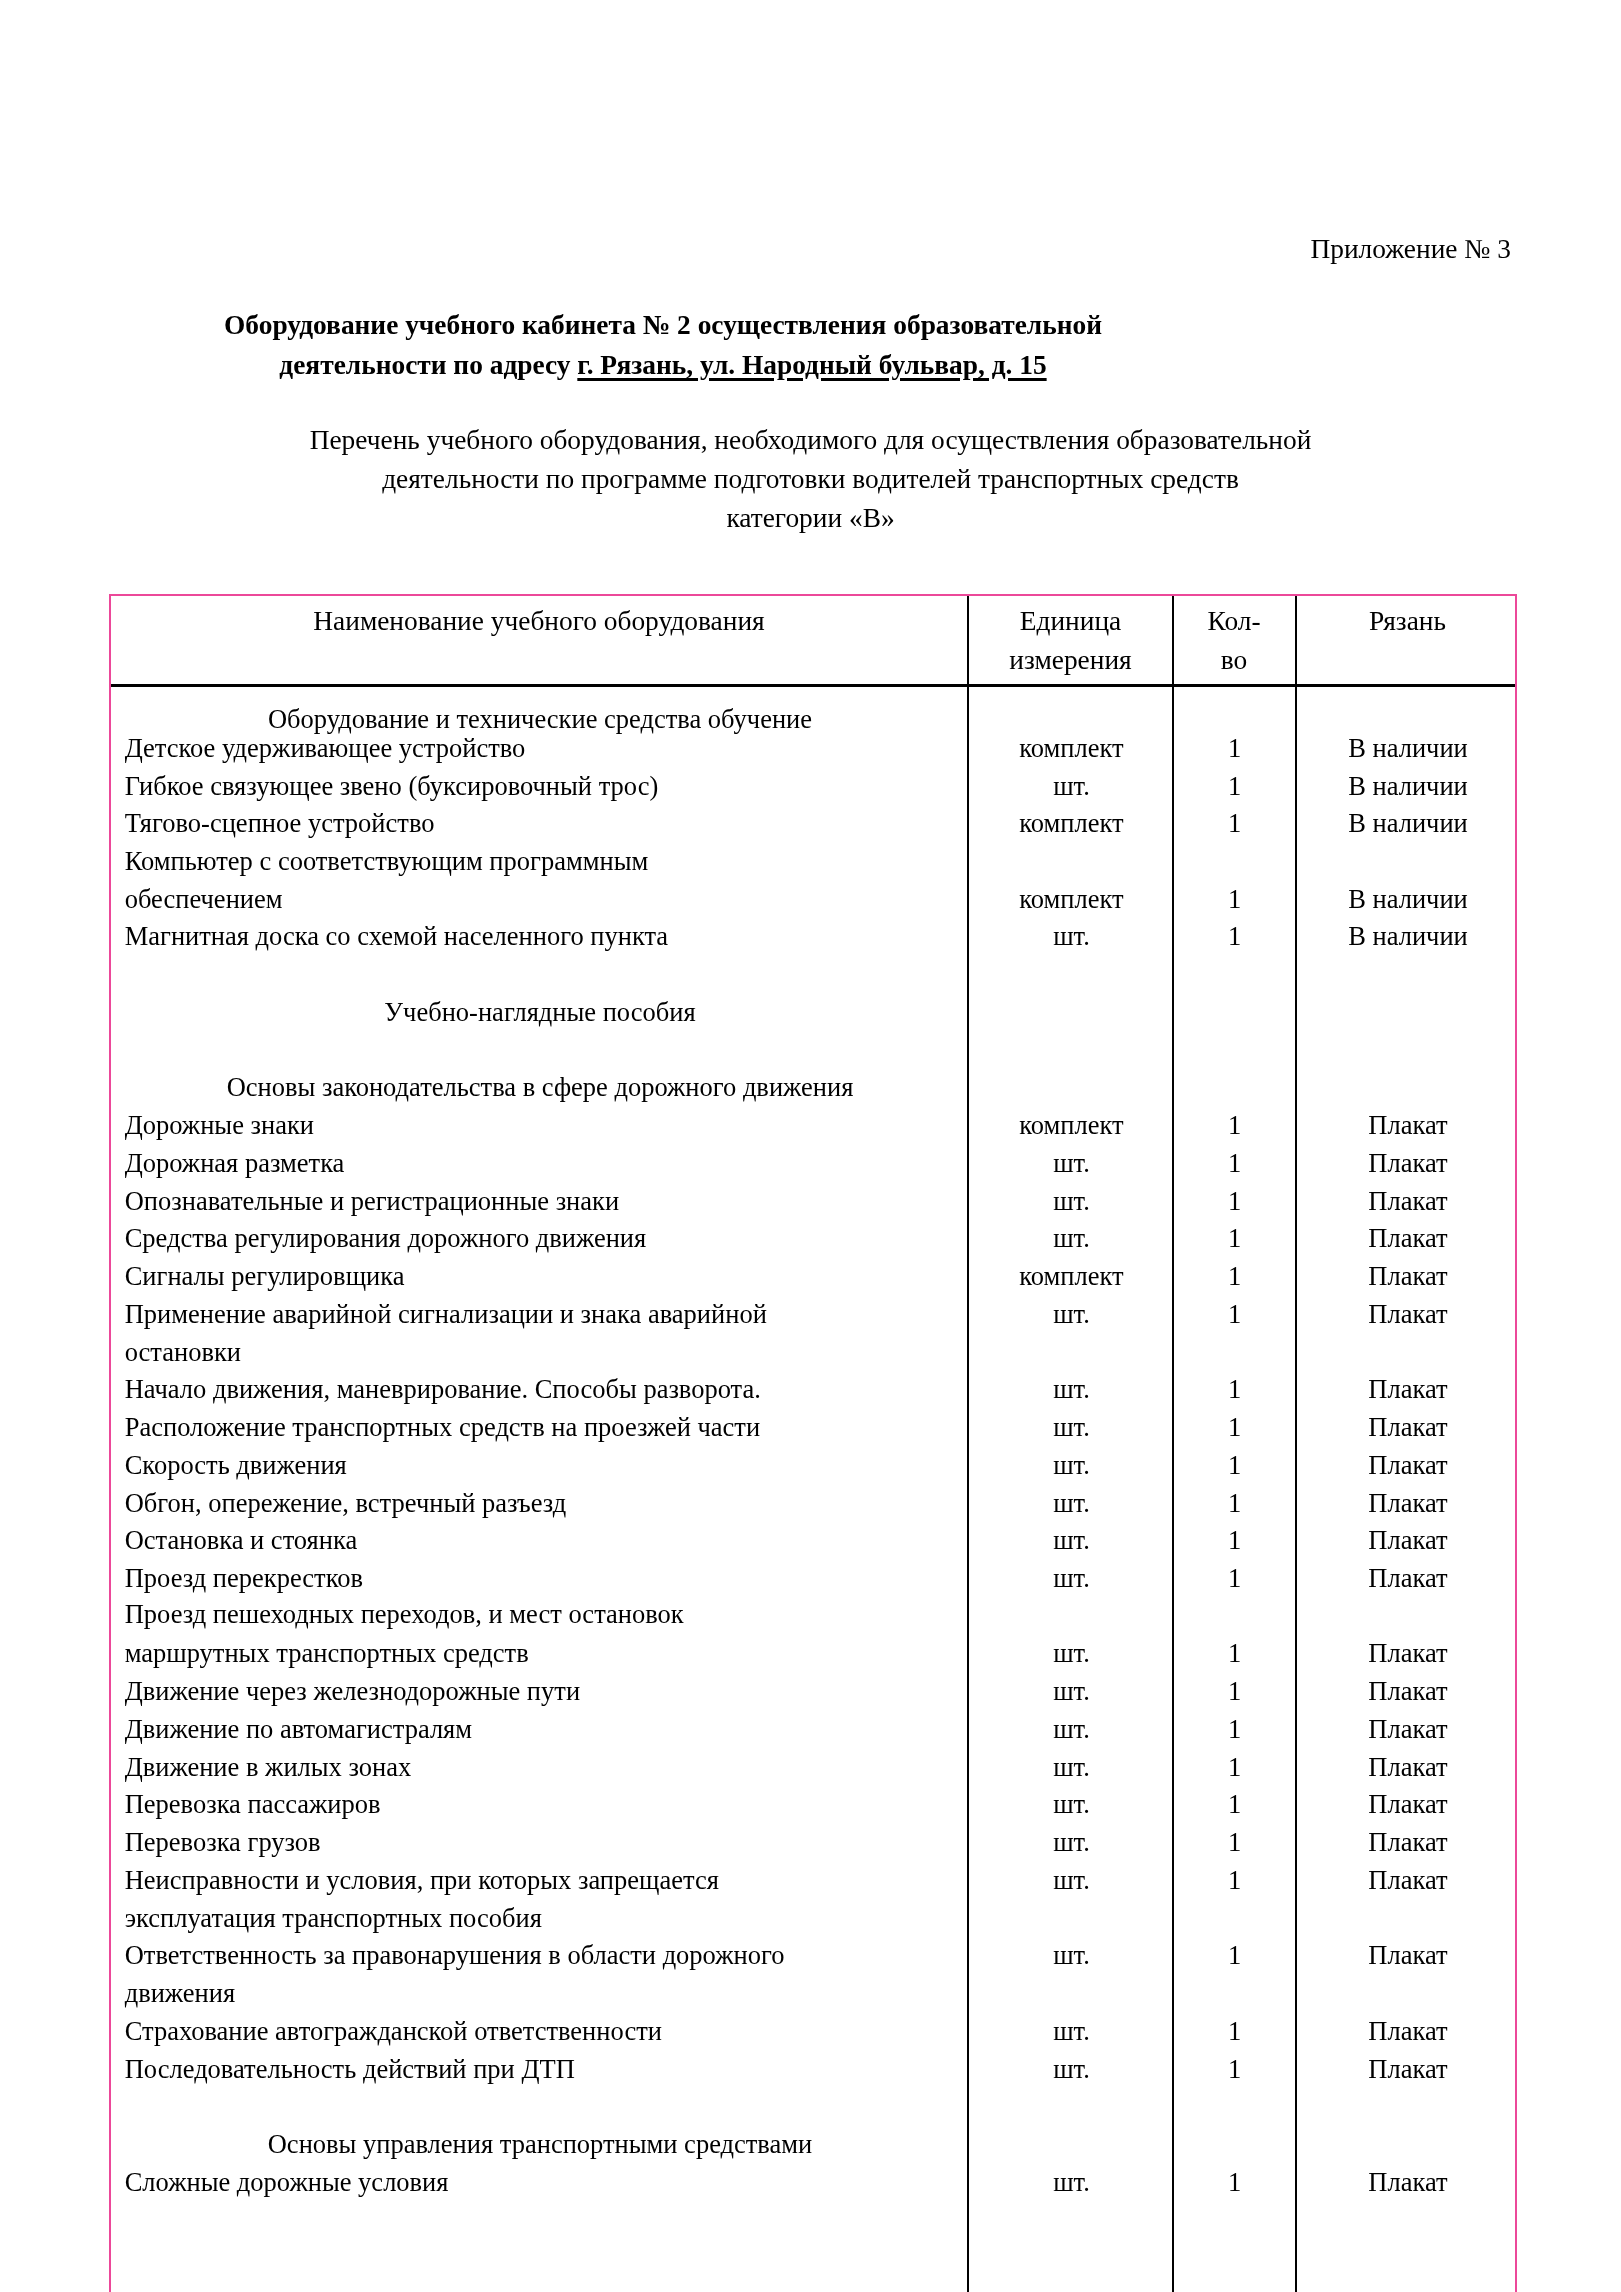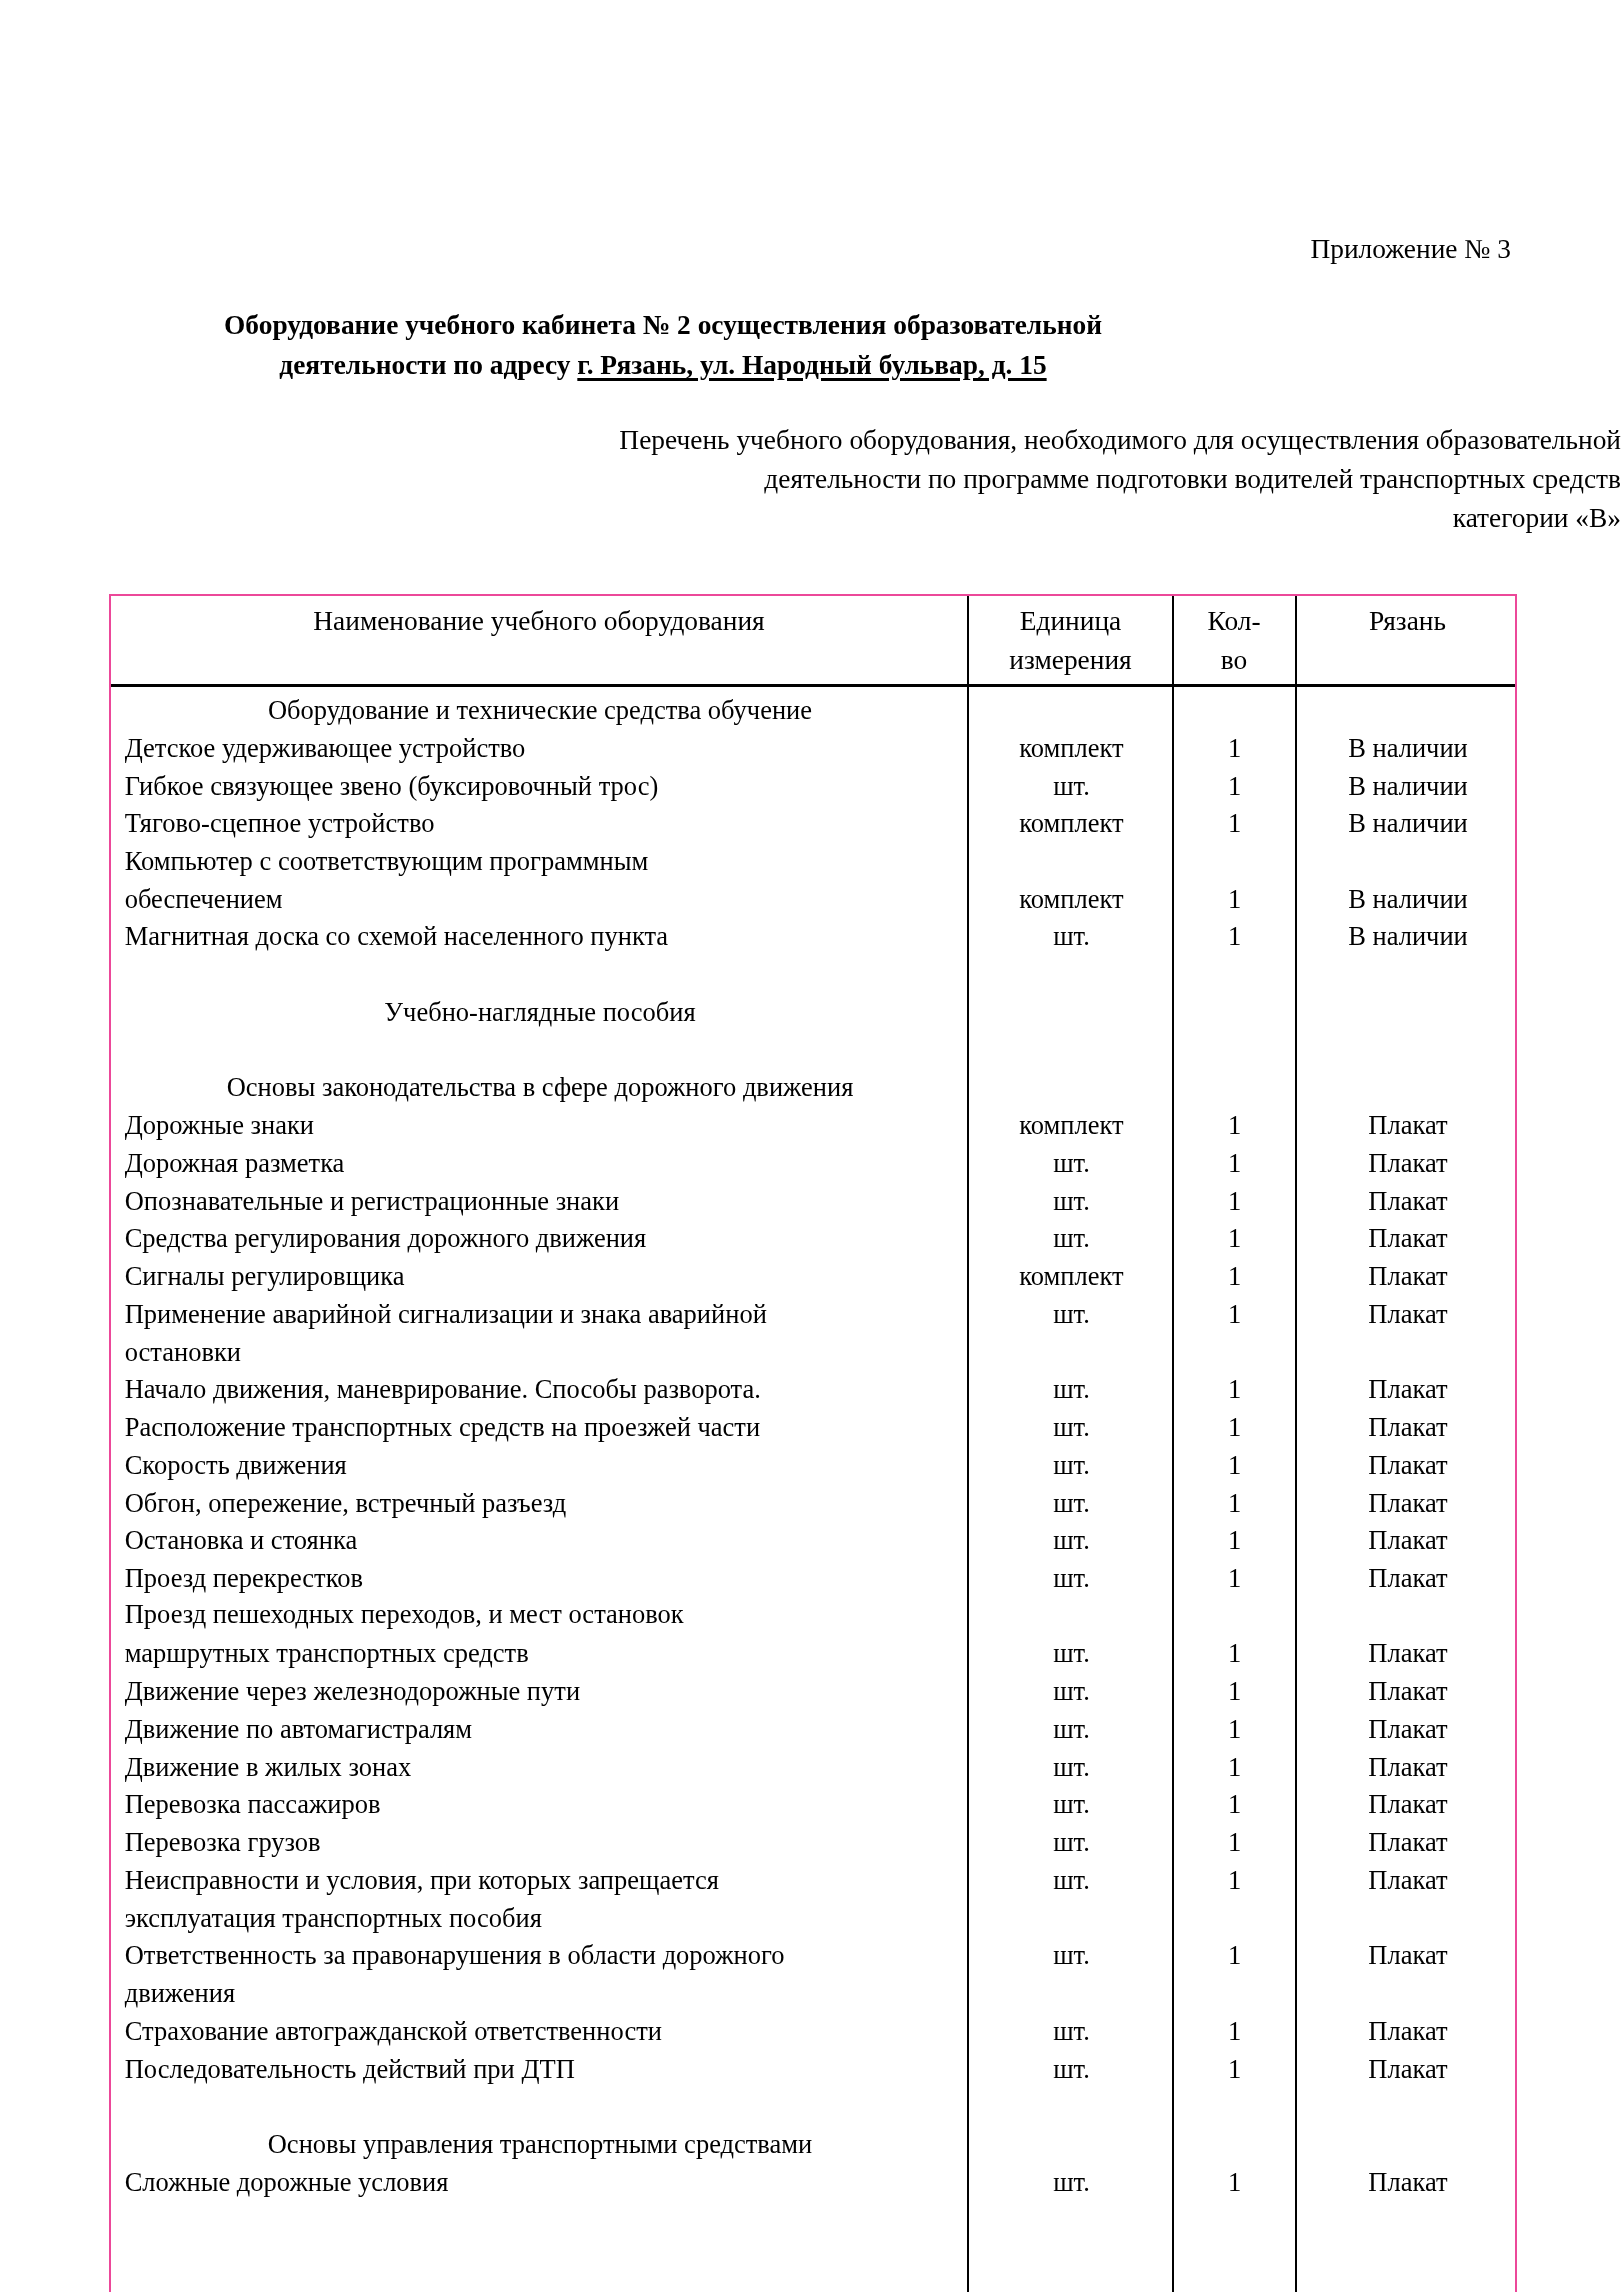--- a/index.html
+++ b/index.html
@@ -2,21 +2,21 @@
 <html><head>
 <meta charset="utf-8">
 <style>
   html, body { margin:0; padding:0; background:#ffffff; }
   body { width:1621px; height:2293px; position:relative; overflow:hidden;
          font-family:"Liberation Serif", "DejaVu Serif", serif; color:#000; }
   .appendix { position:absolute; top:233px; right:110px; font-size:27.4px; line-height:33px; }
   .title { position:absolute; top:305px; left:0; width:1326px; text-align:center;
            font-size:27.4px; font-weight:bold; line-height:40px; }
   .title .addr { text-decoration:underline; text-decoration-thickness:2.9px; text-underline-offset:3.9px; }
-  .subtitle { position:absolute; top:421px; left:0; width:1621px; text-align:right;
+  .subtitle { position:absolute; top:421px; left:0; width:1621px; text-align:center;
               font-size:27.4px; line-height:39px; }
   .tbl { position:absolute; left:109px; top:568px; width:1408px; height:1839px;
          border:2px solid #ec4899; box-sizing:border-box;margin-top:26px; }
   .vline { position:absolute; top:0; bottom:0; width:1.5px; background:#000; }
   .hdr-line { position:absolute; left:0; right:0; top:88px; height:2.9px; background:#000; }
   .hcell { position:absolute; top:5.9px; text-align:center; font-size:27.4px; line-height:39px; }
   .row { position:absolute; left:0; right:0; height:38px; font-size:26.5px; line-height:38px; white-space:nowrap; }
   .c-name { position:absolute; left:13.7px; width:843px; }
   .c-name.section { text-align:center; left:0; width:858px; }
   .c-unit { position:absolute; left:858px; width:205px; text-align:center; }
@@ -50,21 +50,21 @@
     <div>Единица</div>
     <div>измерения</div>
   </div>
   <div class="hcell" style="left:1062px;width:122px">
     <div>Кол-</div>
     <div>во</div>
   </div>
   <div class="hcell" style="left:1186px;width:221px">Рязань</div>
 
   <div id="rows">
-      <div class="row" style="top: 95px; text-decoration: underline;">
+      <div class="row" style="top: 104px; text-decoration: underline;">
         <span class="c-name section">Оборудование и технические средства обучение</span>
         <span class="c-unit"></span>
         <span class="c-qty"></span>
         <span class="c-avail"></span>
       </div>
       <div class="row" style="top: 133px;">
         <span class="c-name">Детское удерживающее устройство</span>
         <span class="c-unit">комплект</span>
         <span class="c-qty">1</span>
         <span class="c-avail">В наличии</span>

